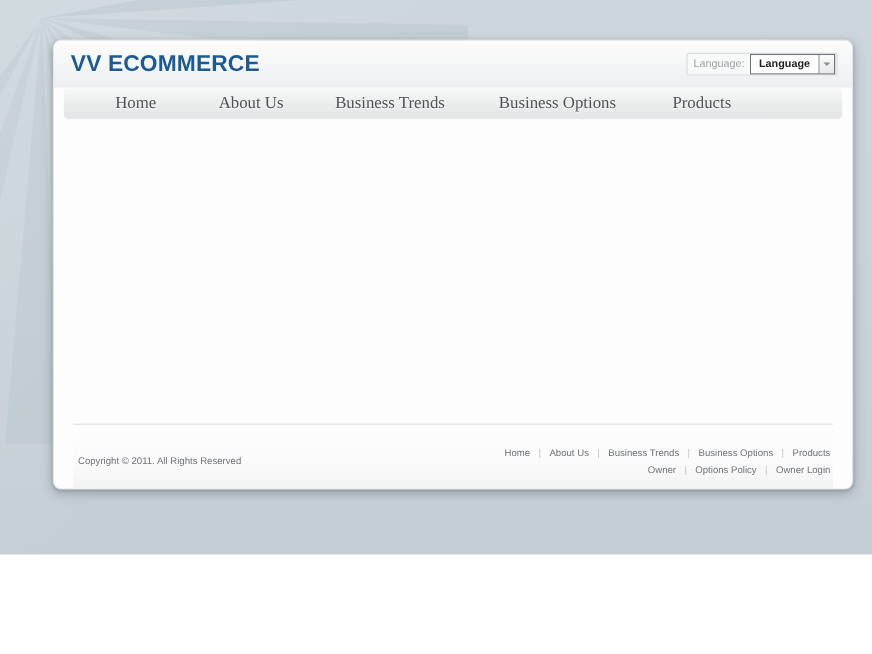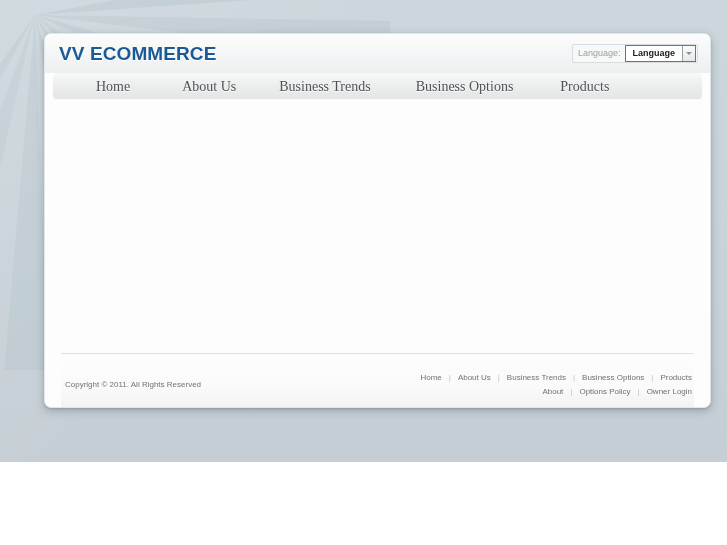--- a/index.html
+++ b/index.html
@@ -282,21 +282,21 @@
           <span class="fsep">|</span>
           <span class="flink">About Us</span>
           <span class="fsep">|</span>
           <span class="flink">Business Trends</span>
           <span class="fsep">|</span>
           <span class="flink">Business Options</span>
           <span class="fsep">|</span>
           <span class="flink">Products</span>
         </div>
         <div class="flink-row">
-          <span class="flink">About</span>
+          <span class="flink">Owner</span>
           <span class="fsep">|</span>
           <span class="flink">Options Policy</span>
           <span class="fsep">|</span>
           <span class="flink">Owner Login</span>
         </div>
       </div>
     </div>
 
   </div>
 </div>

